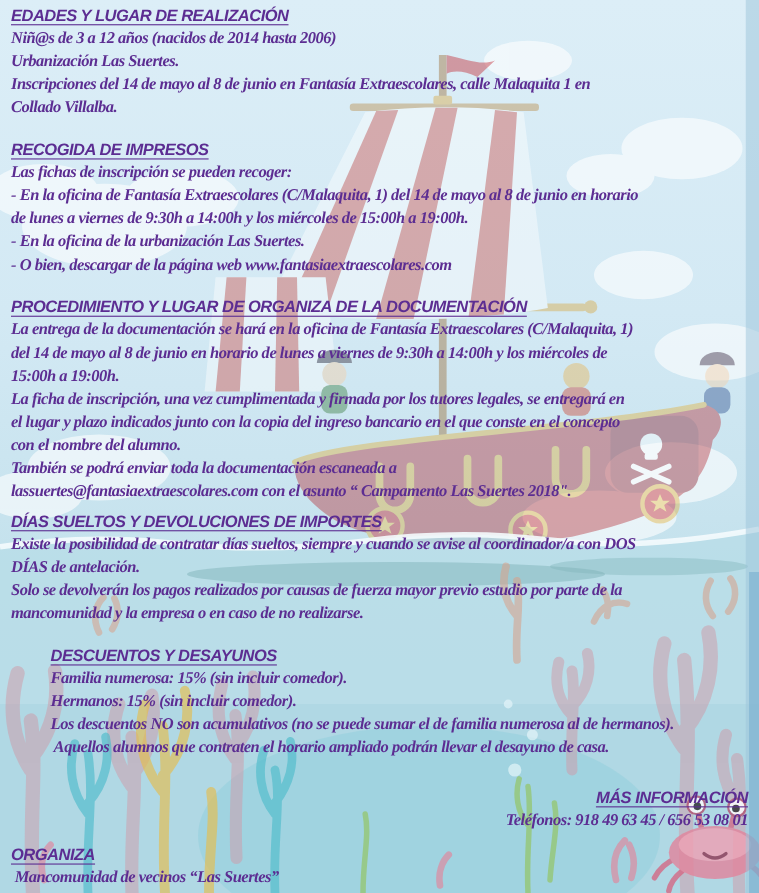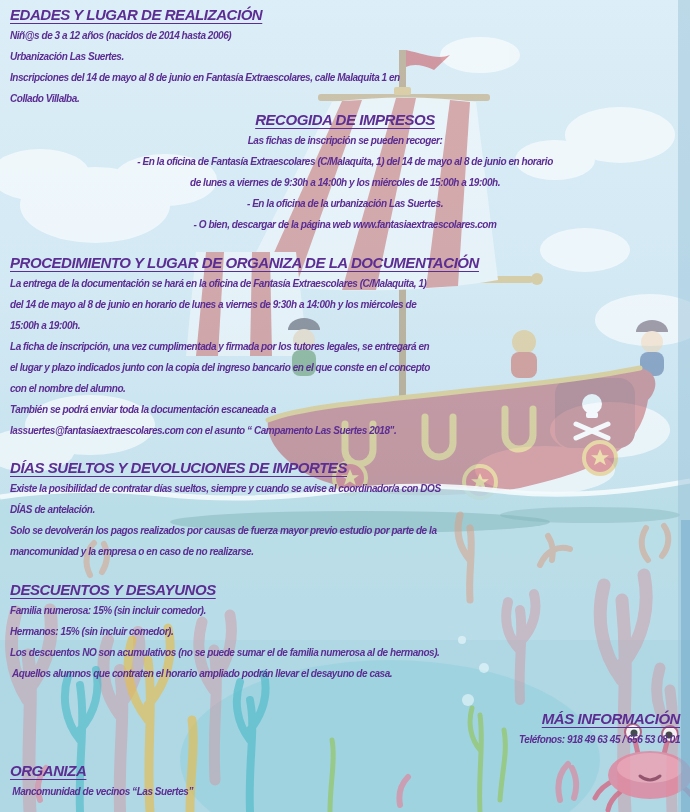--- a/index.html
+++ b/index.html
@@ -17,29 +17,30 @@
     color:#5c2d92;
     font-style:italic;font-weight:bold;
   }
   .sec h2{
     margin:0;font-size:15px;line-height:21px;font-weight:bold;font-style:italic;
     letter-spacing:-0.45px;
     text-decoration:underline;
     text-underline-offset:3px;
   }
   .sec p{
-    margin:0;font-size:10px;line-height:21px;
+    margin:0;font-size:15px;line-height:21px;
     letter-spacing:-0.45px;
     white-space:pre;
+    font-family:Liberation Serif, serif;
   }
   .sec-1{margin-top:0;}
-  .sec-2{margin-top:0;text-align:center;}
+  .sec-2{margin-top:17px;}
   .sec-3{margin-top:17px;}
-  .sec-4{margin-top:16px;}
-  .sec-5{margin-top:17px;}
+  .sec-4{margin-top:6px;}
+  .sec-5{margin-top:17px;margin-left:36px;}
   .sec-6{margin-top:24px;text-align:right;}
   .sec-7{margin-top:10px;}
 </style>
 </head>
 <body>
 
 <div class="page">
 
   <svg class="bg" width="690" height="812" viewBox="0 0 690 812" aria-hidden="true">
 

